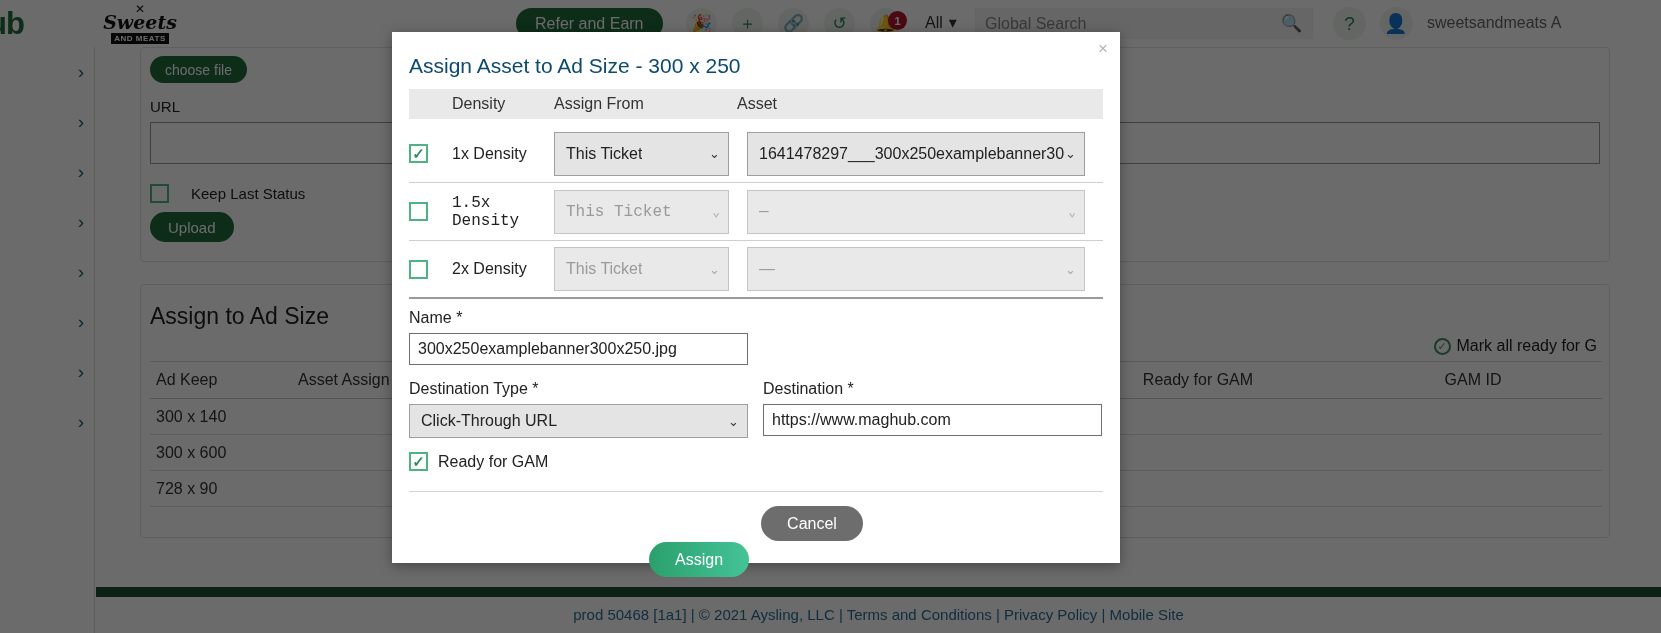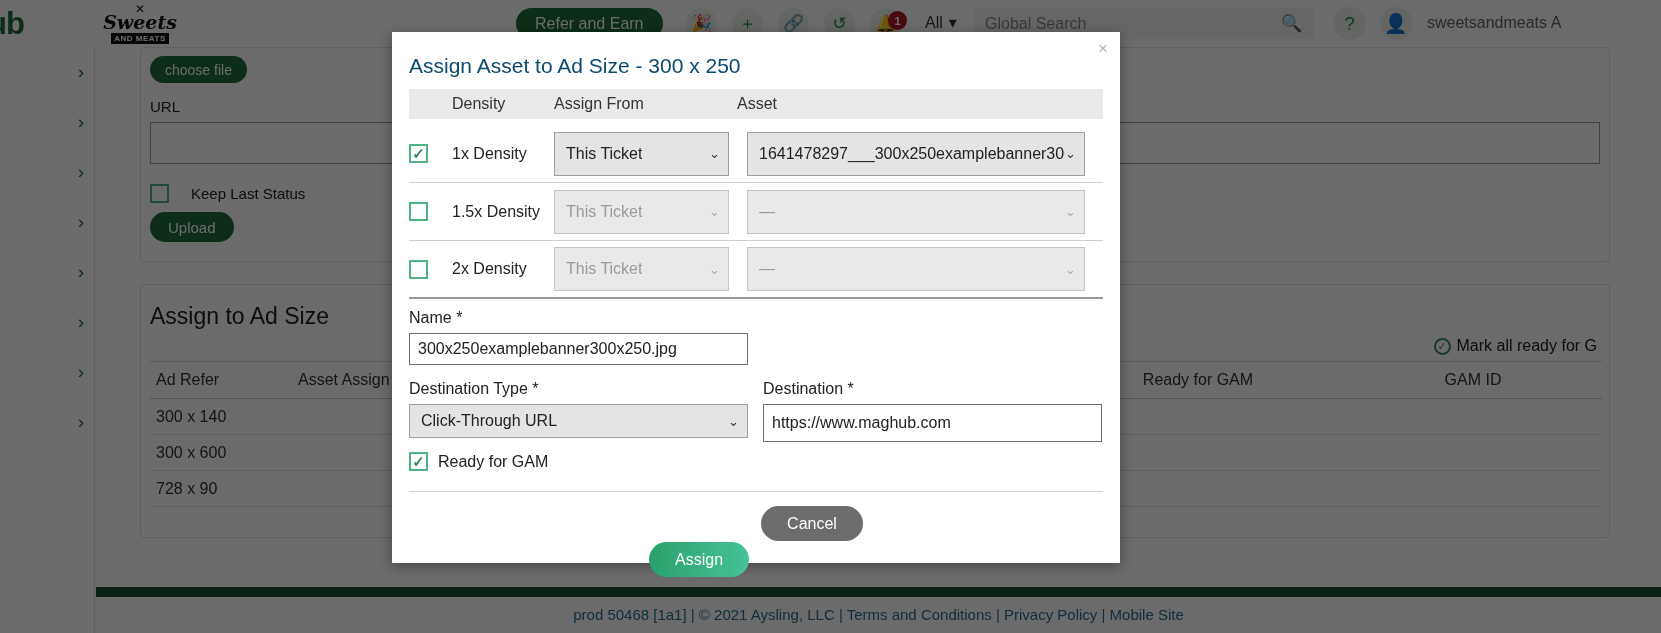--- a/index.html
+++ b/index.html
@@ -189,21 +189,21 @@
   .density-head .h { font-size: 16px; color: #333; }
   .dh1 { width: 145px; padding-left: 43px; }
   .dh2 { width: 183px; }
   .dh3 { width: 200px; }
 
   .density-row {
     position: absolute; left: 17px; width: 694px; height: 58px;
     display: flex; align-items: center; border-bottom: 1px solid #cfcfcf;
   }
   .density-row.r1 { top: 93px; }
-  .density-row.r2 { top: 151px; }
+  .density-row.r2 { top: 151px; font-family: Liberation Mono, monospace; }
   .density-row.r3 { top: 209px; border-bottom: 2px solid #9a9a9a; }
 
   .dcell-cb { width: 43px; display: flex; align-items: center; }
   .dcell-label { width: 102px; font-size: 16px; color: #222; }
   .dcell-from { width: 193px; }
   .dcell-asset { flex: 1; }
 
   .sel {
     height: 44px; border: 1px solid #9e9e9e; background: #e4e4e4;
     display: flex; align-items: center; justify-content: space-between;
@@ -221,21 +221,21 @@
     position: absolute; left: 17px; top: 301px; width: 339px; height: 32px;
     border: 1px solid #6f6f6f; background: #fff; display: flex; align-items: center;
     padding: 0 8px; font-size: 16px; color: #222;
   }
   .dt-label { position: absolute; left: 17px; top: 348px; font-size: 16px; color: #222; }
   .dt-select {
     position: absolute; left: 17px; top: 372px; width: 339px; height: 34px;
   }
   .dest-label { position: absolute; left: 371px; top: 348px; font-size: 16px; color: #222; }
   .dest-input {
-    position: absolute; left: 371px; top: 372px; width: 339px; height: 38px;
+    position: absolute; left: 371px; top: 372px; width: 339px; height: 32px;
     border: 1px solid #6f6f6f; background: #fff; display: flex; align-items: center;
     padding: 0 8px; font-size: 16px; color: #222;
   }
   .ready-row {
     position: absolute; left: 17px; top: 420px; display: flex; align-items: center; gap: 10px;
   }
   .ready-row .lbl { font-size: 16px; color: #222; }
   .modal-divider {
     position: absolute; left: 17px; top: 459px; width: 694px; height: 1px; background: #d2d2d2;
   }
@@ -365,21 +365,21 @@
       <div class="card-assign">
         <div class="title">Assign to Ad Size</div>
 
         <div class="mark-all">
           <span class="circ">✓</span>
           <span>Mark all ready for G</span>
         </div>
 
         <div class="adtable">
           <div class="thead">
-            <div class="th c1">Ad Refer</div>
+            <div class="th c1">Ad Keep</div>
             <div class="th c2">Asset Assign</div>
             <div class="th c3"></div>
             <div class="th c4">Ready for GAM</div>
             <div class="th c5">GAM ID</div>
           </div>
           <div class="trow">
             <div class="td c1">300 x 140</div>
             <div class="td c2"></div>
             <div class="td c3"></div>
             <div class="td c4"></div>

